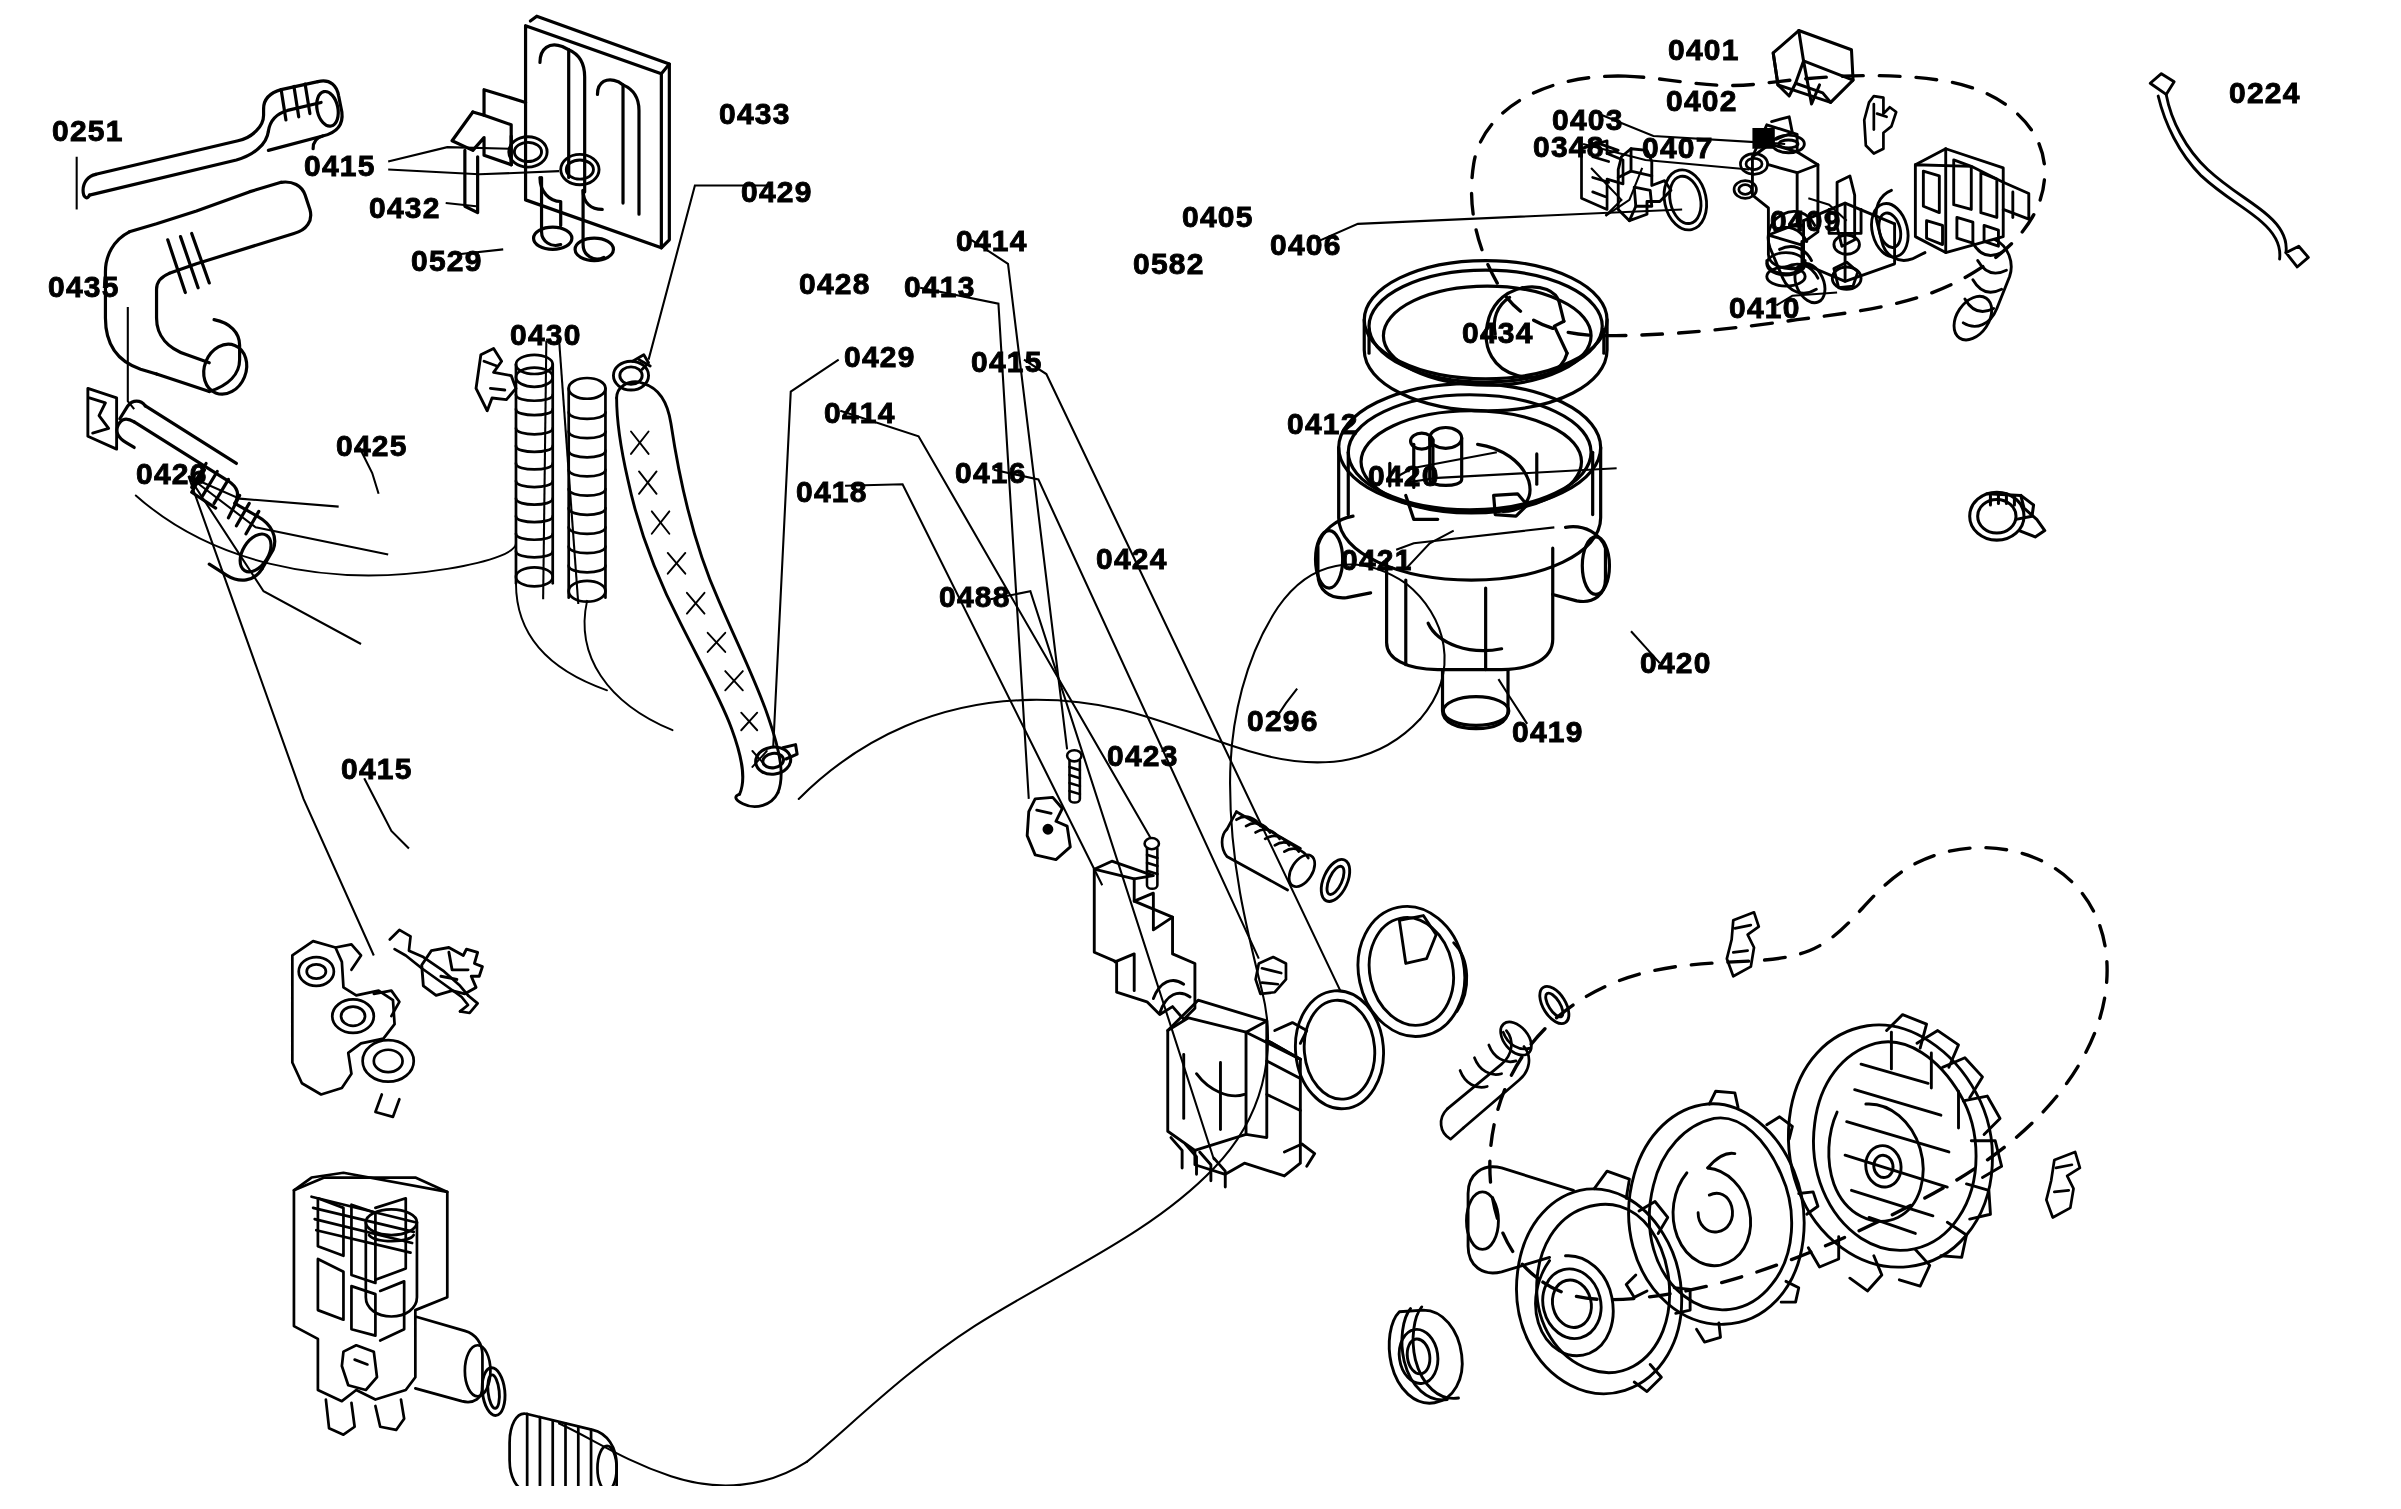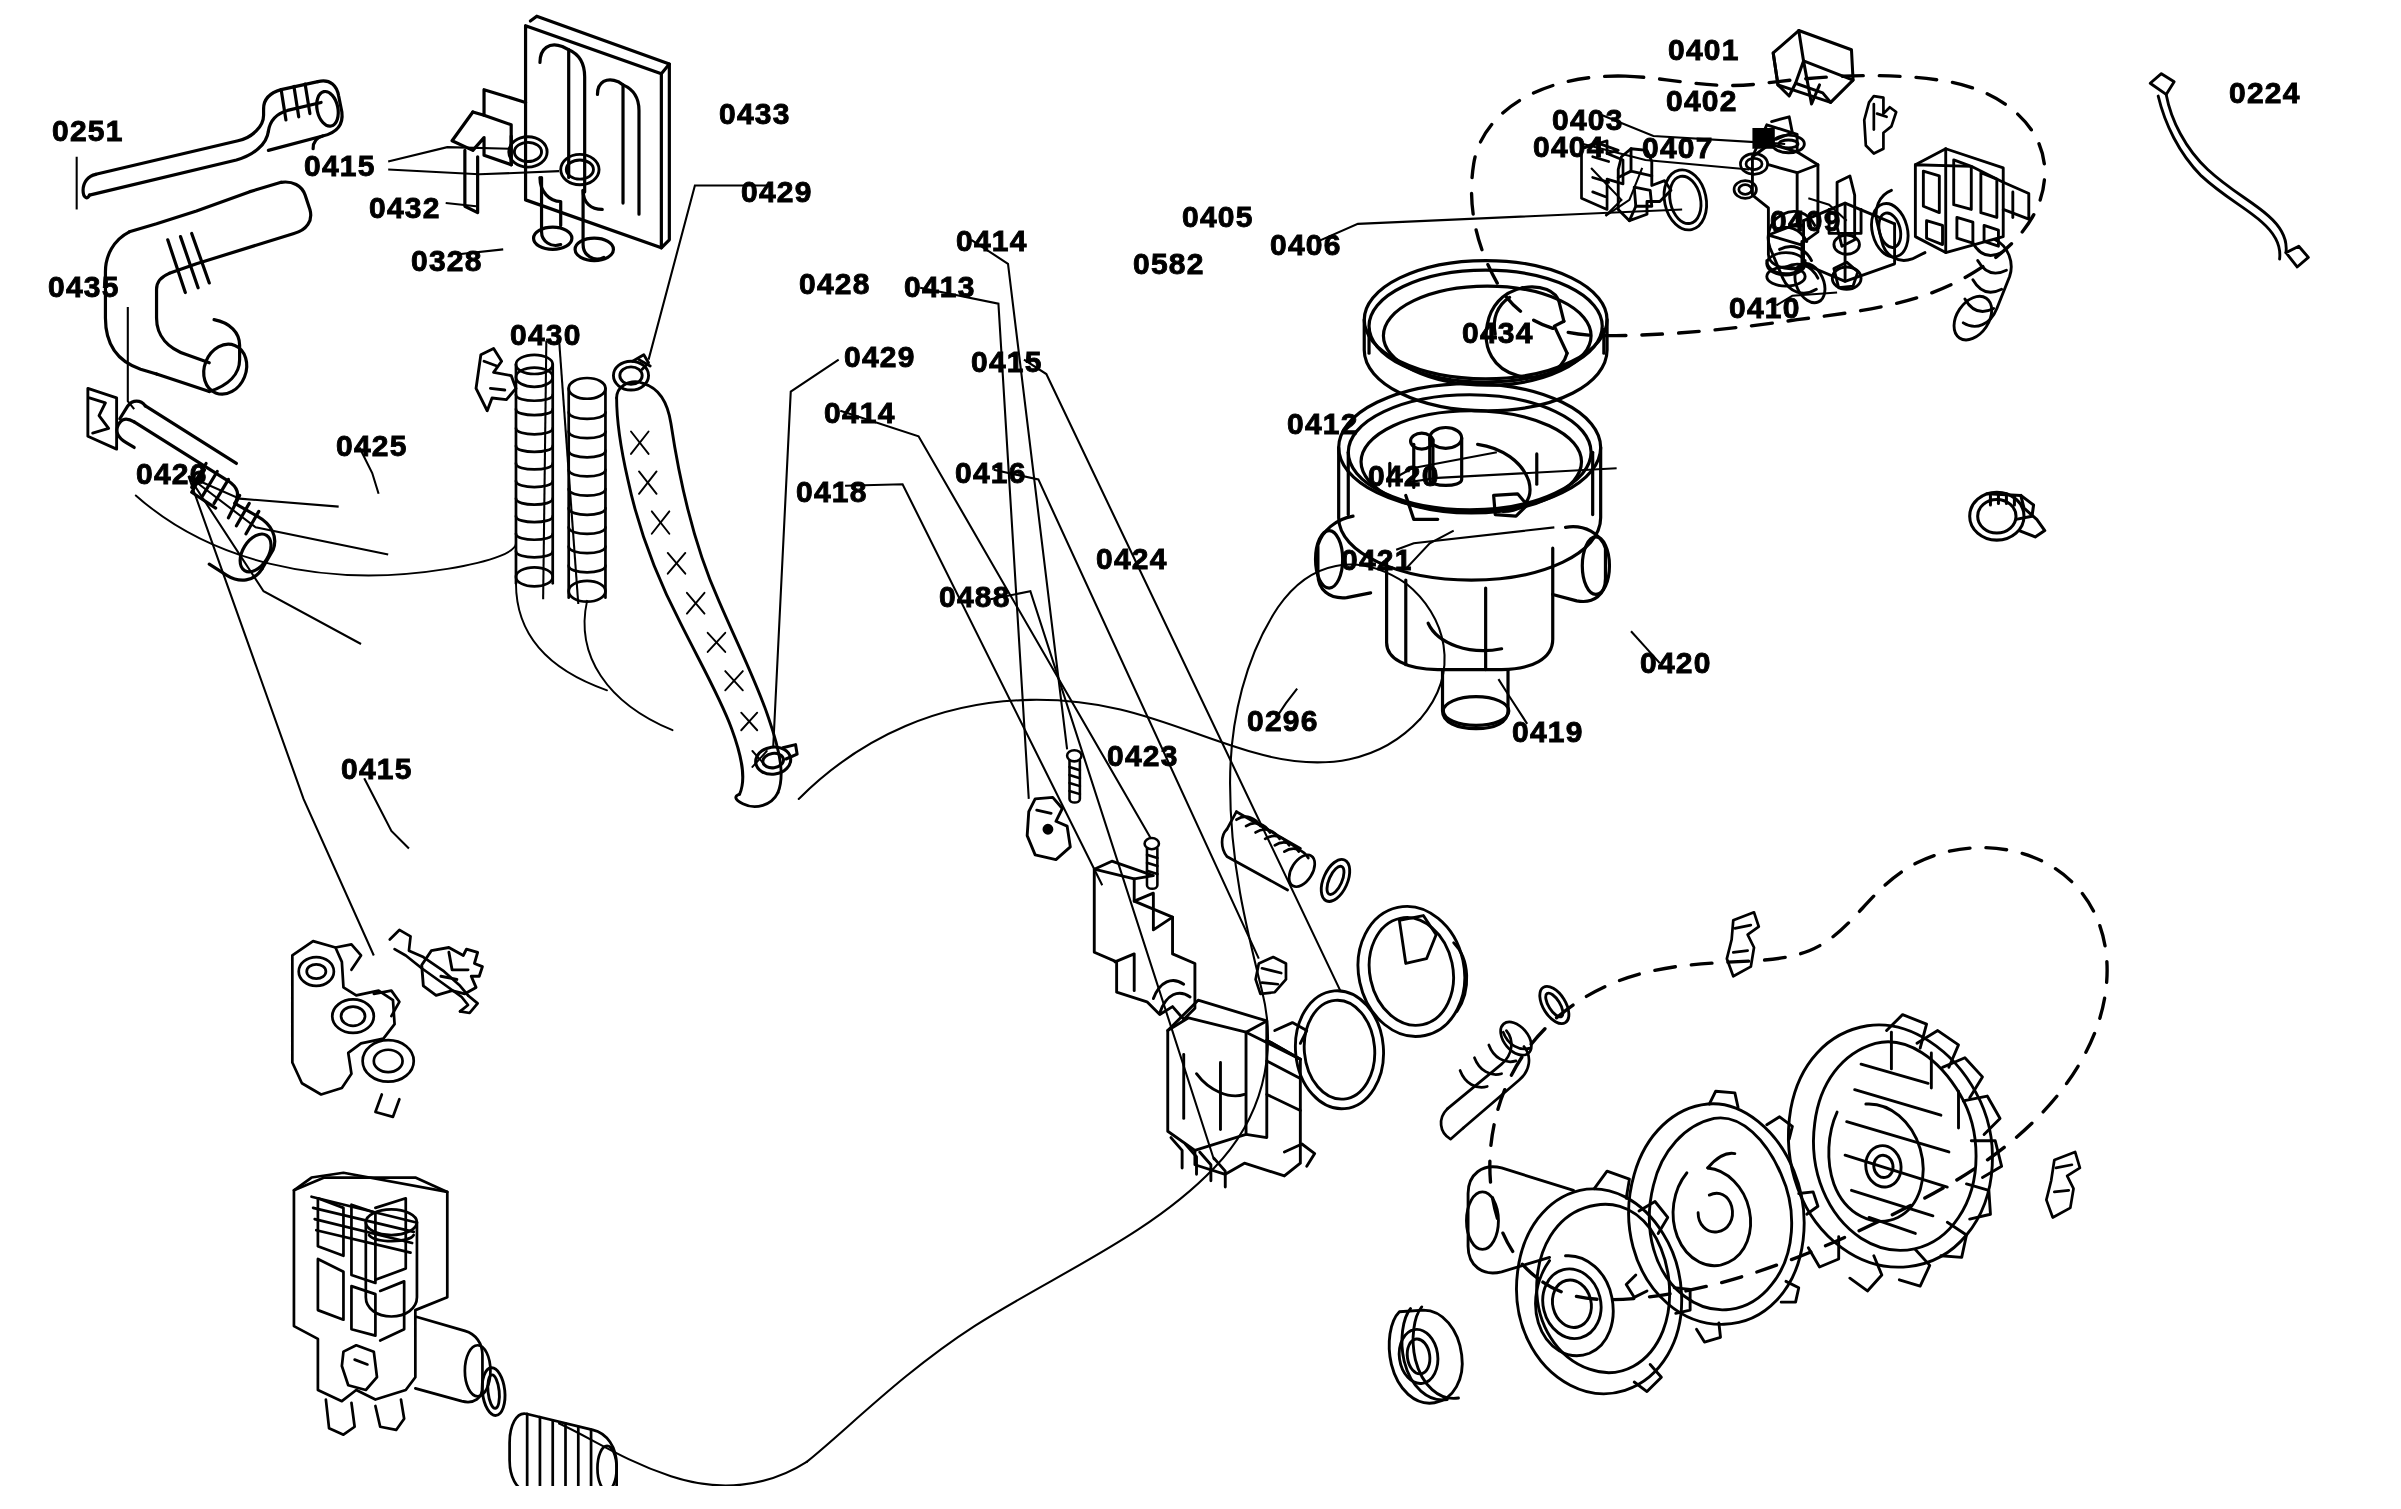--- a/index.html
+++ b/index.html
@@ -742,21 +742,21 @@
     <path d="M236 596 L330 740 L452 806"></path>
     <path d="M236 596 L380 1000 L468 1196"></path>
     <path d="M456 974 L490 1040 L512 1062"></path>
   </g>
 
 </svg>
 
 <span class="lbl" style="left:1668px;top:35px">0401</span>
 <span class="lbl" style="left:1666px;top:86px">0402</span>
 <span class="lbl" style="left:1552px;top:105px">0403</span>
-<span class="lbl" style="left:1533px;top:132px">0404</span>
+<span class="lbl" style="left:1533px;top:132px">0348</span>
 <span class="lbl" style="left:1182px;top:202px">0405</span>
 <span class="lbl" style="left:1270px;top:230px">0406</span>
 <span class="lbl" style="left:1642px;top:133px">0407</span>
 <span class="lbl" style="left:2229px;top:78px">0224</span>
 <span class="lbl" style="left:1770px;top:206px">0409</span>
 <span class="lbl" style="left:1729px;top:293px">0410</span>
 <span class="lbl" style="left:1133px;top:249px">0582</span>
 <span class="lbl" style="left:1287px;top:409px">0412</span>
 <span class="lbl" style="left:904px;top:272px">0413</span>
 <span class="lbl" style="left:956px;top:226px">0414</span>
@@ -773,21 +773,21 @@
 <span class="lbl" style="left:1341px;top:545px">0421</span>
 <span class="lbl" style="left:1247px;top:706px">0296</span>
 <span class="lbl" style="left:1107px;top:741px">0423</span>
 <span class="lbl" style="left:1096px;top:544px">0424</span>
 <span class="lbl" style="left:336px;top:431px">0425</span>
 <span class="lbl" style="left:136px;top:459px">0426</span>
 <span class="lbl" style="left:799px;top:269px">0428</span>
 <span class="lbl" style="left:741px;top:177px">0429</span>
 <span class="lbl" style="left:844px;top:342px">0429</span>
 <span class="lbl" style="left:510px;top:320px">0430</span>
-<span class="lbl" style="left:411px;top:246px">0328</span>
+<span class="lbl" style="left:411px;top:246px">0529</span>
 <span class="lbl" style="left:369px;top:193px">0432</span>
 <span class="lbl" style="left:719px;top:99px">0433</span>
 <span class="lbl" style="left:1462px;top:318px">0434</span>
 <span class="lbl" style="left:48px;top:272px">0435</span>
 <span class="lbl" style="left:52px;top:116px">0251</span>
 
 </div>
 
 
 </body></html>

